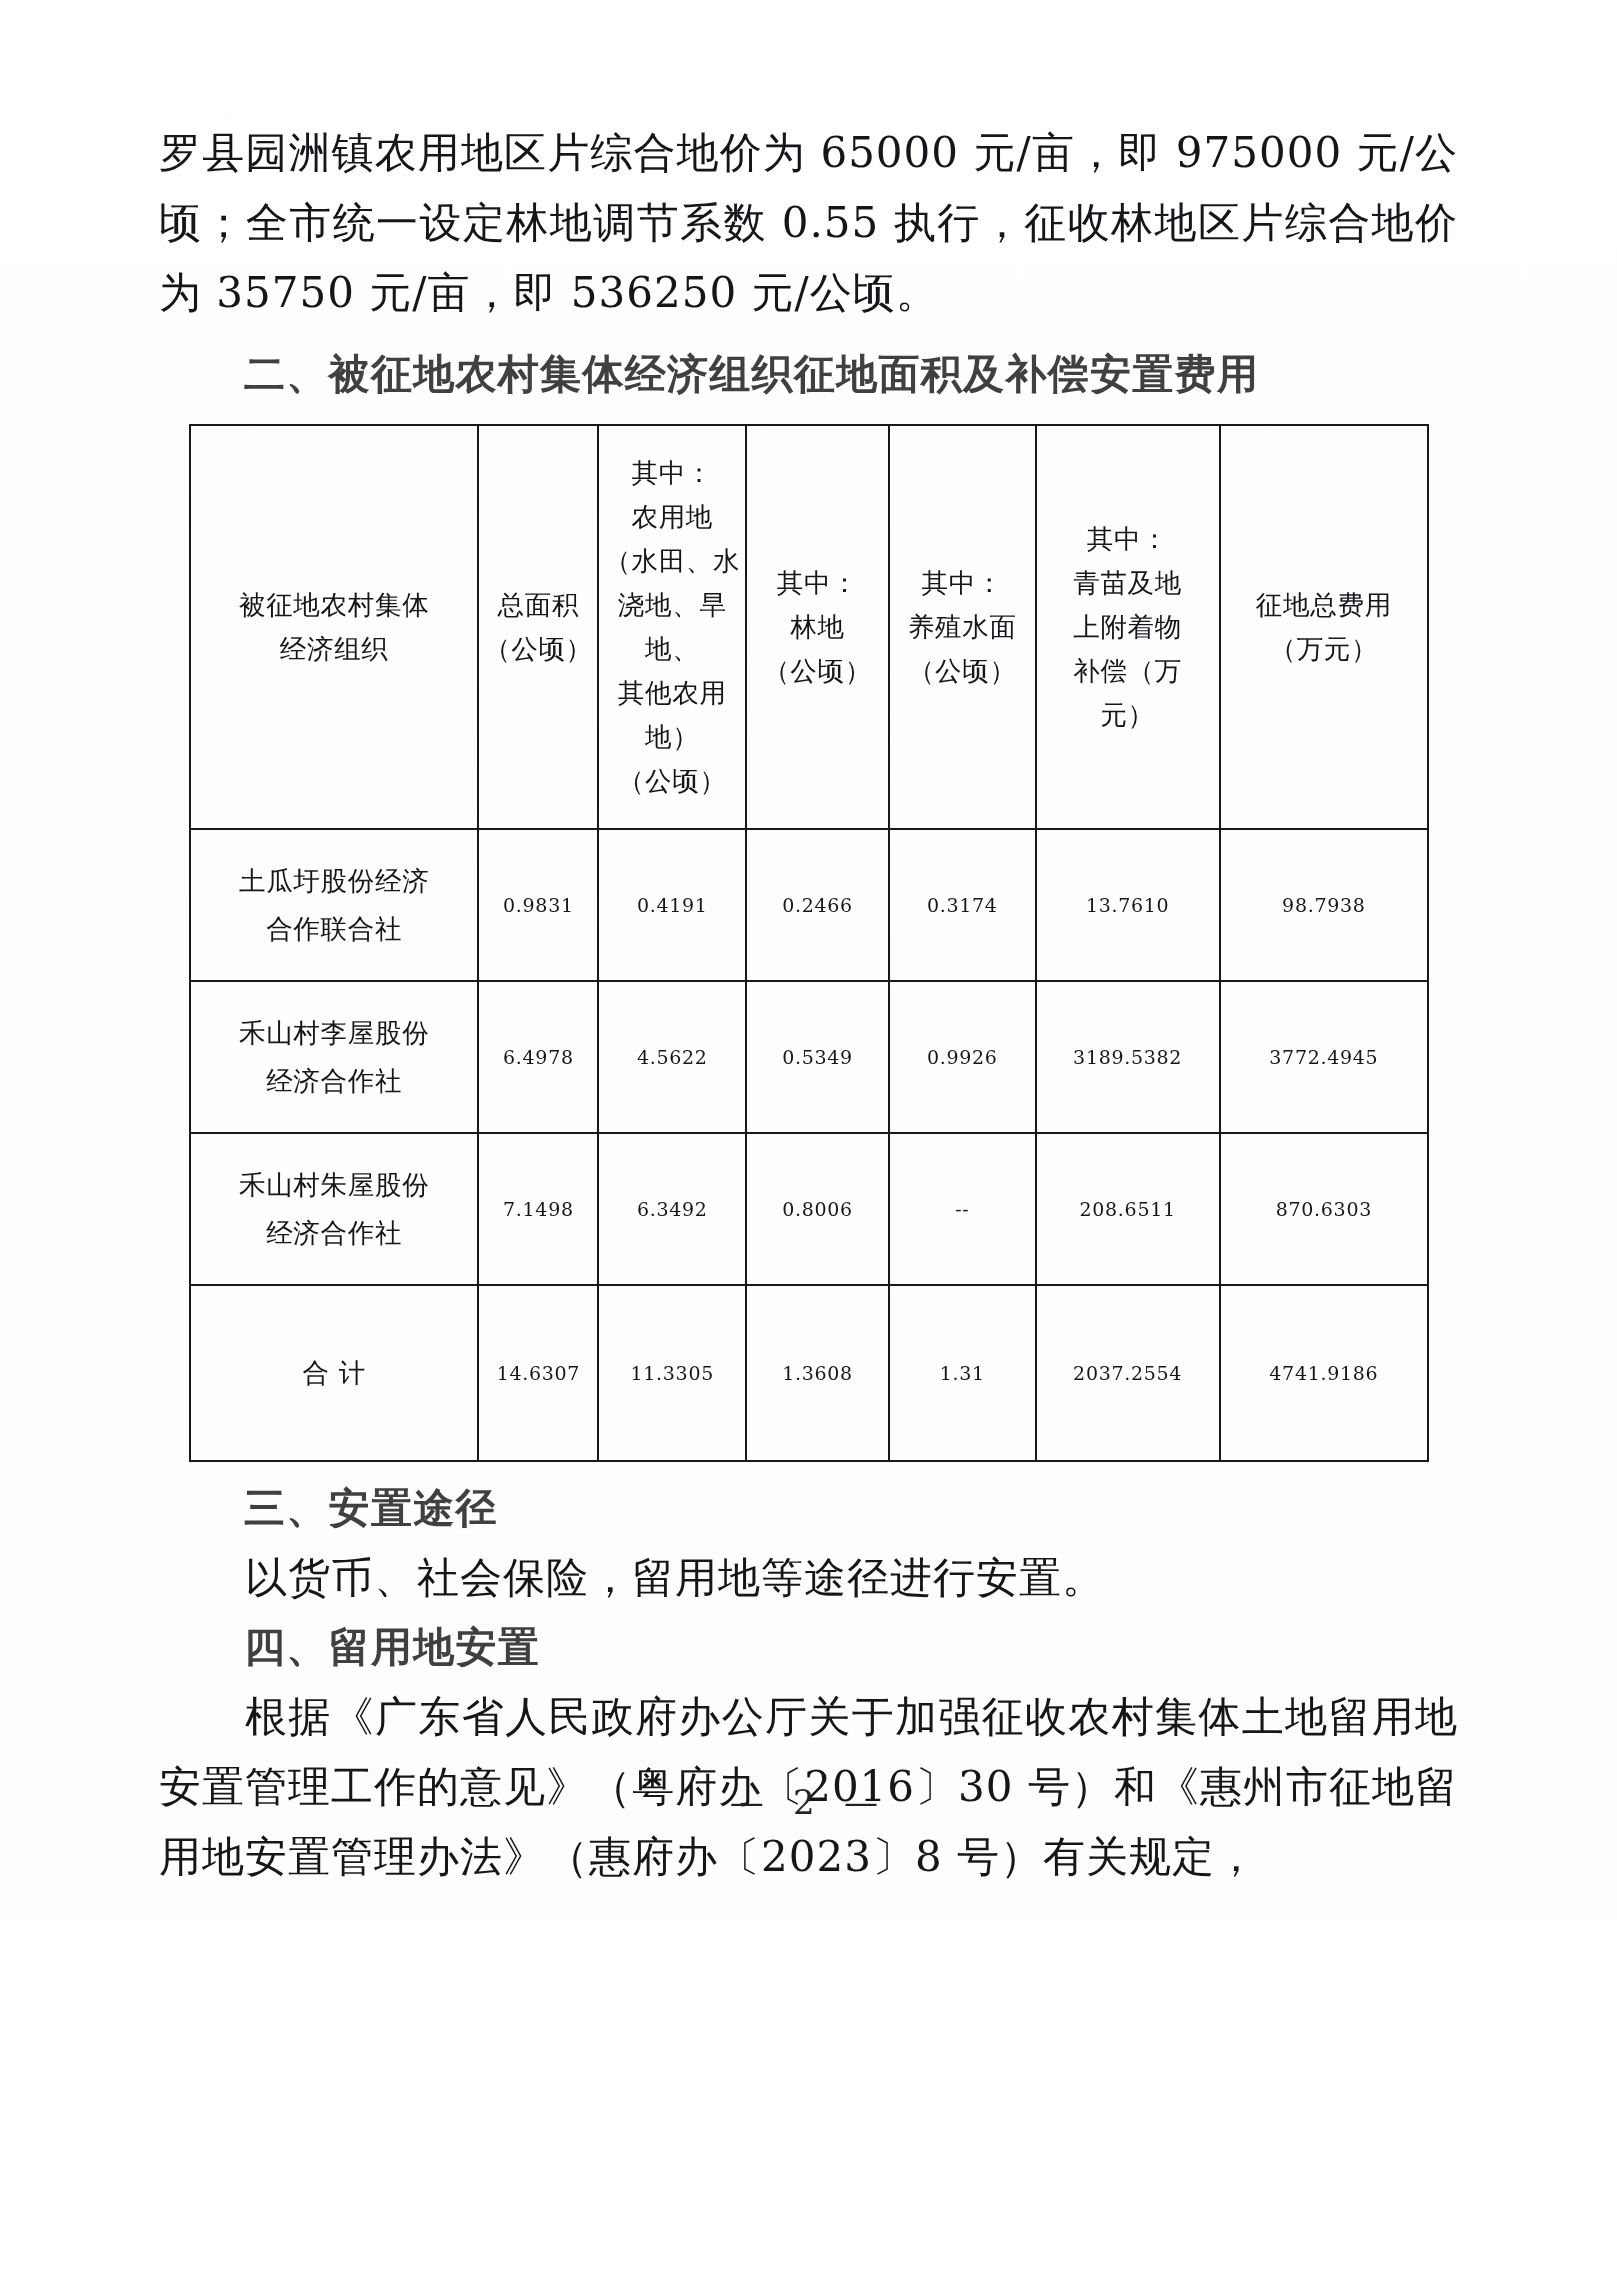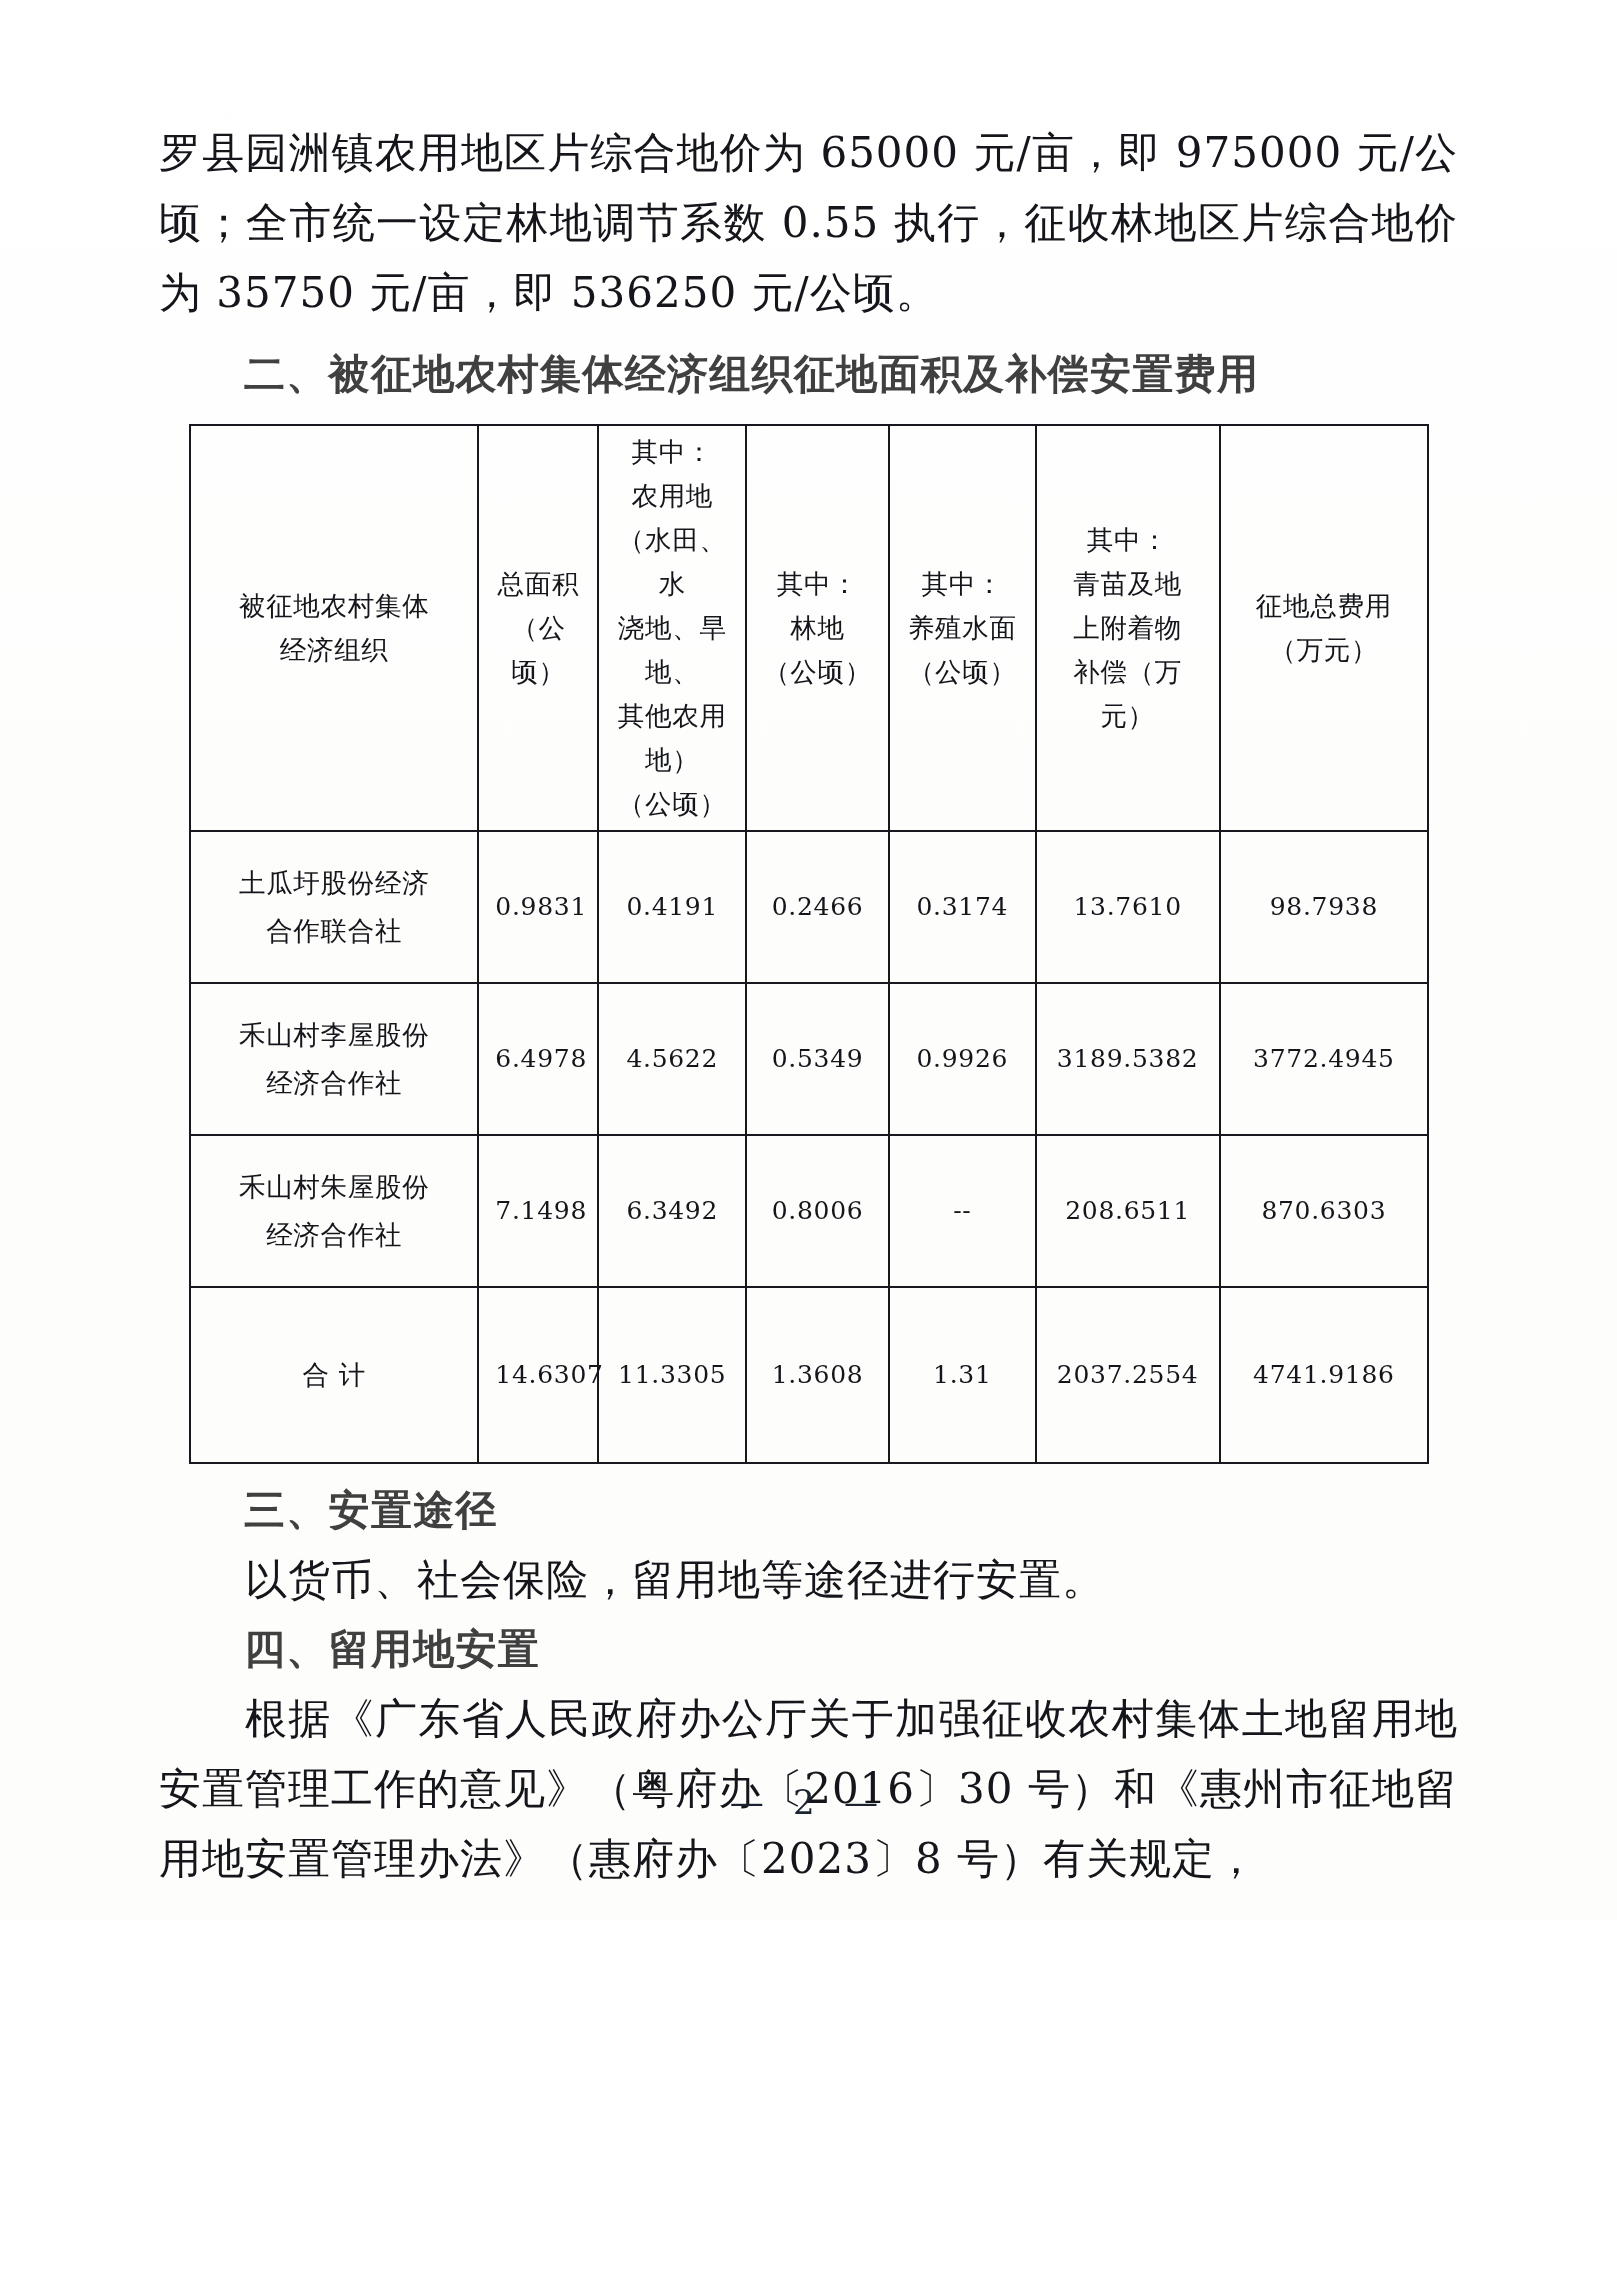--- a/index.html
+++ b/index.html
@@ -79,41 +79,41 @@
     border-collapse: collapse;
     width: 100%;
     table-layout: fixed;
     font-size: 26.5px;
   }
   table.ctable th,
   table.ctable td {
     border: 2px solid #16181d;
     text-align: center;
     vertical-align: middle;
-    padding: 4px 16px;
+    padding: 4px 2px;
     color: #14161b;
     font-weight: normal;
   }
   table.ctable thead th {
     height: 394px;
     line-height: 44px;
     letter-spacing: 0.7px;
   }
   table.ctable tbody td {
     height: 142px;
     line-height: 48px;
     letter-spacing: 0.7px;
   }
   table.ctable tbody tr.total-row td {
     height: 166px;
     letter-spacing: 0.7px;
   }
   td.num, th.num {
     font-family: "DejaVu Serif", "Liberation Serif", serif;
-    font-size: 25px;
+    font-size: 19px;
     letter-spacing: 1.3px;
     white-space: nowrap;
   }
   td.org-name {
     line-height: 52px;
     letter-spacing: 0.7px;
   }
   td.total-label {
     letter-spacing: 10.6px;
     padding-left: 10.6px;

